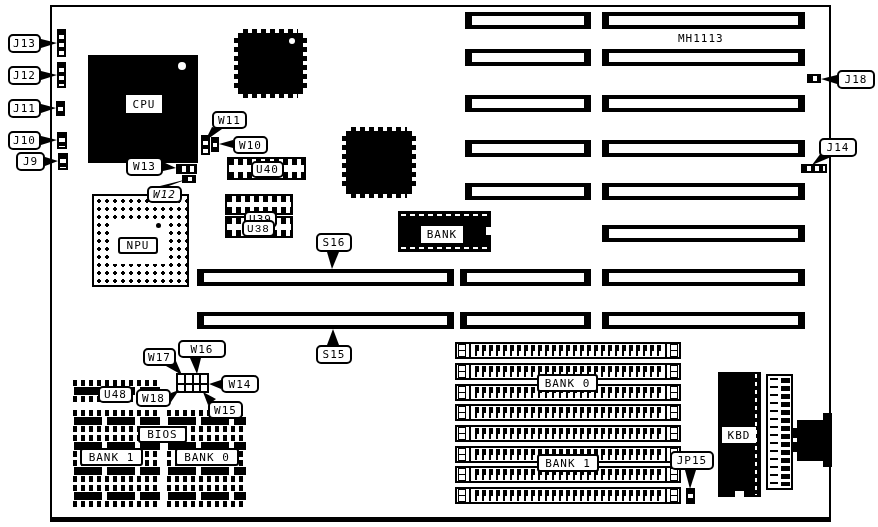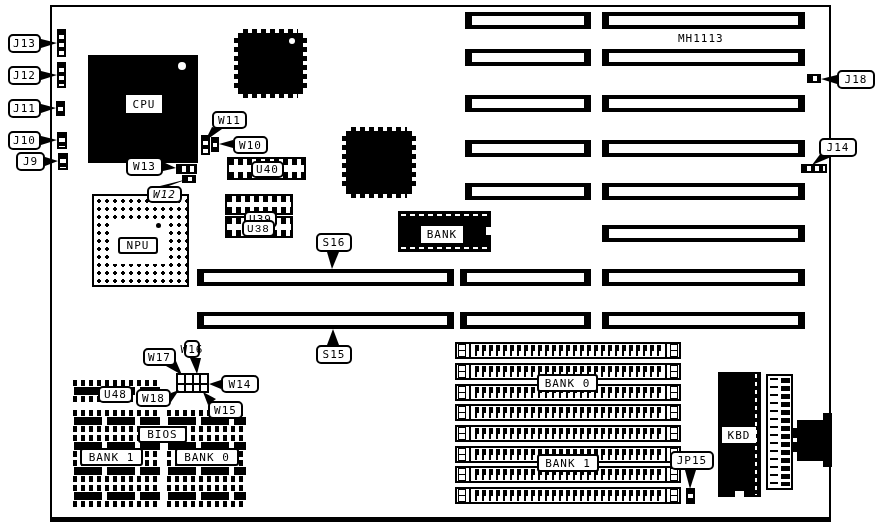--- a/index.html
+++ b/index.html
@@ -199,21 +199,21 @@
   <div class="callout" style="left:212px;top:111px;width:35px;height:18px;">W11</div>
   <div class="callout" style="left:233px;top:136px;width:35px;height:18px;">W10</div>
   <div class="callout" style="left:126px;top:157px;width:37px;height:19px;">W13</div>
   <div class="callout" style="left:147px;top:186px;width:35px;height:17px;font-style:italic;">W12</div>
   <div class="callout" style="left:251px;top:161px;width:33px;height:17px;">U40</div>
   <div class="callout" style="left:244px;top:211px;width:33px;height:17px;">U39</div>
   <div class="callout" style="left:242px;top:220px;width:33px;height:17px;font-family:Liberation Mono, monospace;">U38</div>
   <div class="callout" style="left:316px;top:233px;width:36px;height:19px;">S16</div>
   <div class="callout" style="left:316px;top:345px;width:36px;height:19px;">S15</div>
   <div class="callout" style="left:143px;top:348px;width:33px;height:18px;">W17</div>
-  <div class="callout" style="left:184px;top:340px;width:16px;height:18px;">W16</div>
+  <div class="callout" style="left:178px;top:340px;width:48px;height:18px;">W16</div>
   <div class="callout" style="left:221px;top:375px;width:38px;height:18px;">W14</div>
   <div class="callout" style="left:208px;top:401px;width:35px;height:18px;">W15</div>
   <div class="callout" style="left:136px;top:389px;width:35px;height:18px;">W18</div>
   <div class="callout" style="left:98px;top:386px;width:35px;height:17px;">U48</div>
   <div class="callout" style="left:670px;top:451px;width:44px;height:19px;">JP15</div>
 
   <div class="chiptag bordered" style="left:138px;top:426px;width:49px;height:17px;z-index:28;">BIOS</div>
   <div class="chiptag bordered" style="left:80px;top:448px;width:63px;height:18px;z-index:28;">BANK 1</div>
   <div class="chiptag bordered" style="left:175px;top:448px;width:64px;height:18px;z-index:28;">BANK 0</div>
   <div class="chiptag bordered" style="left:537px;top:374px;width:61px;height:18px;z-index:28;">BANK 0</div>

